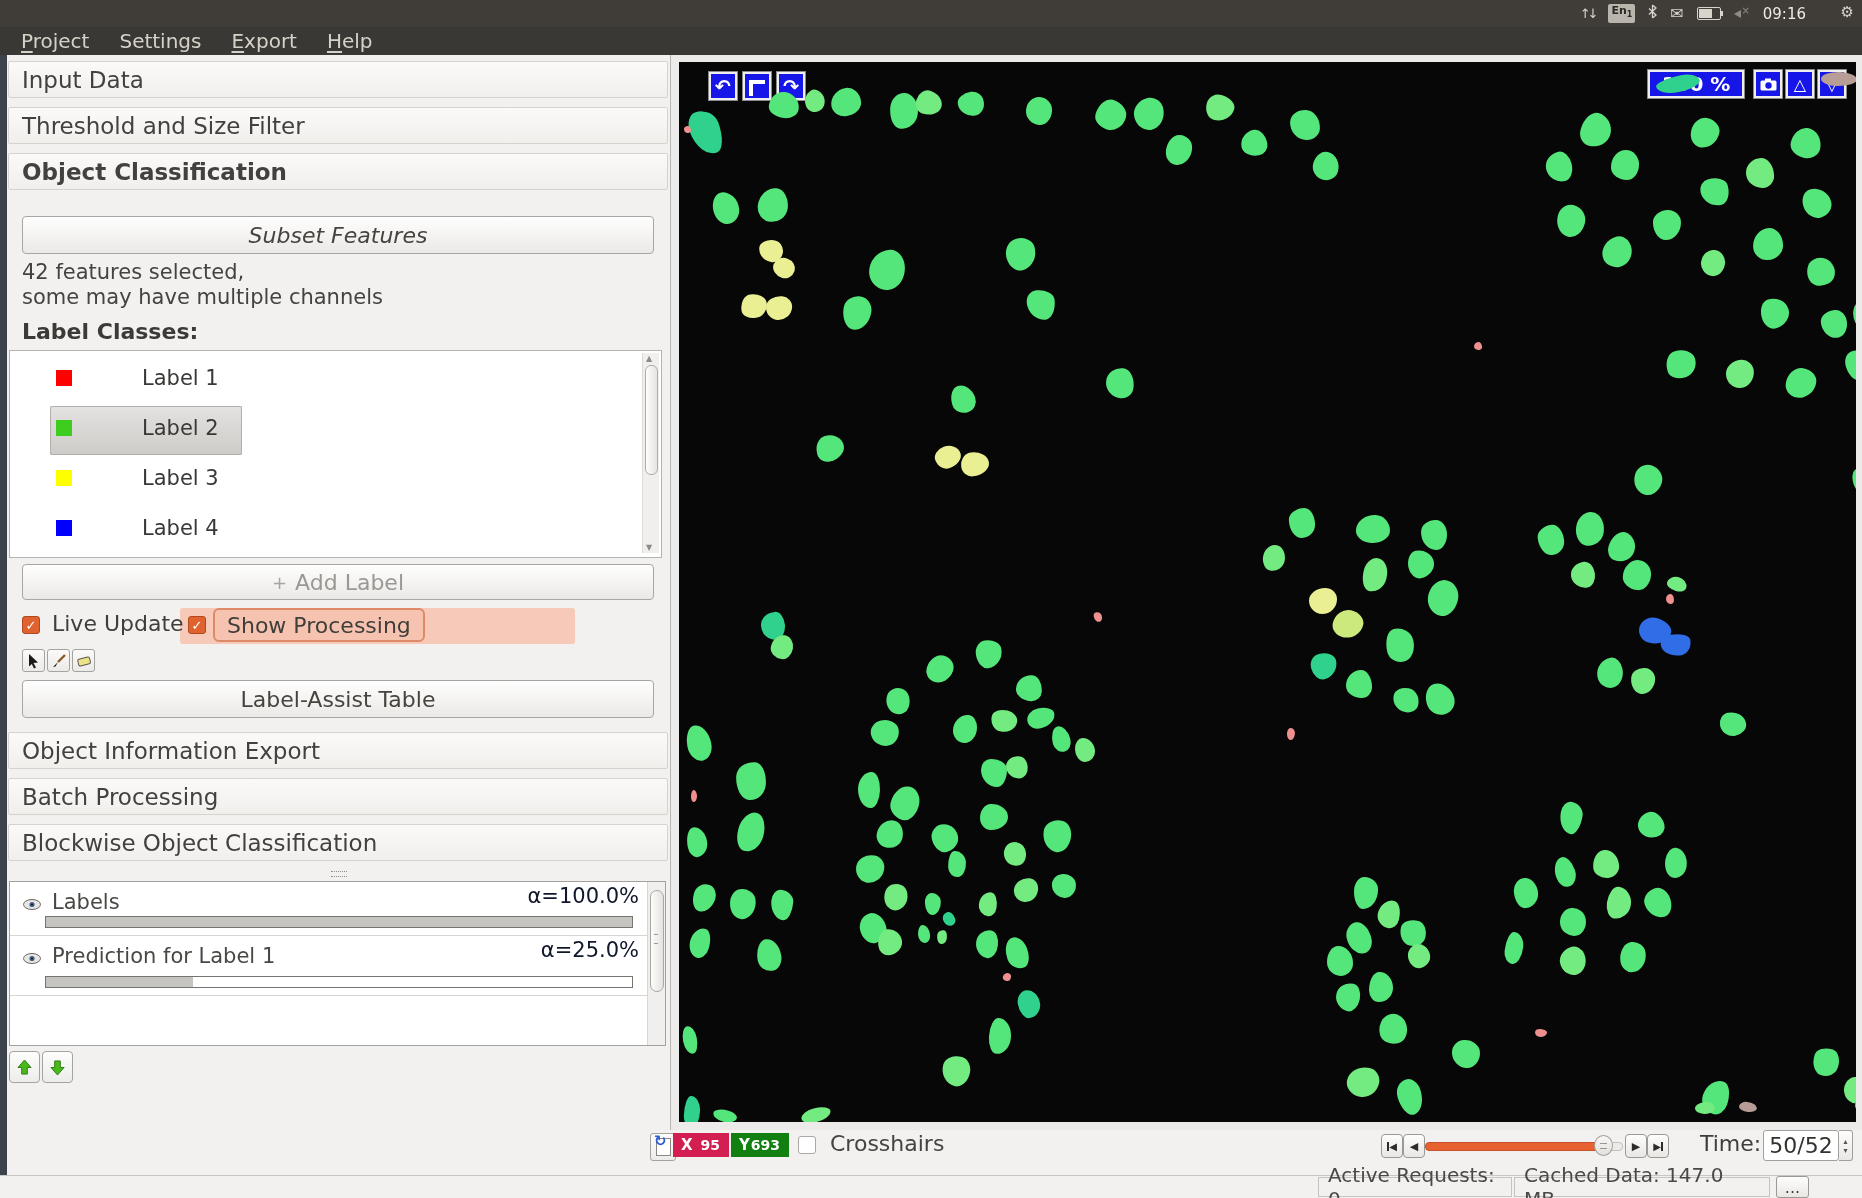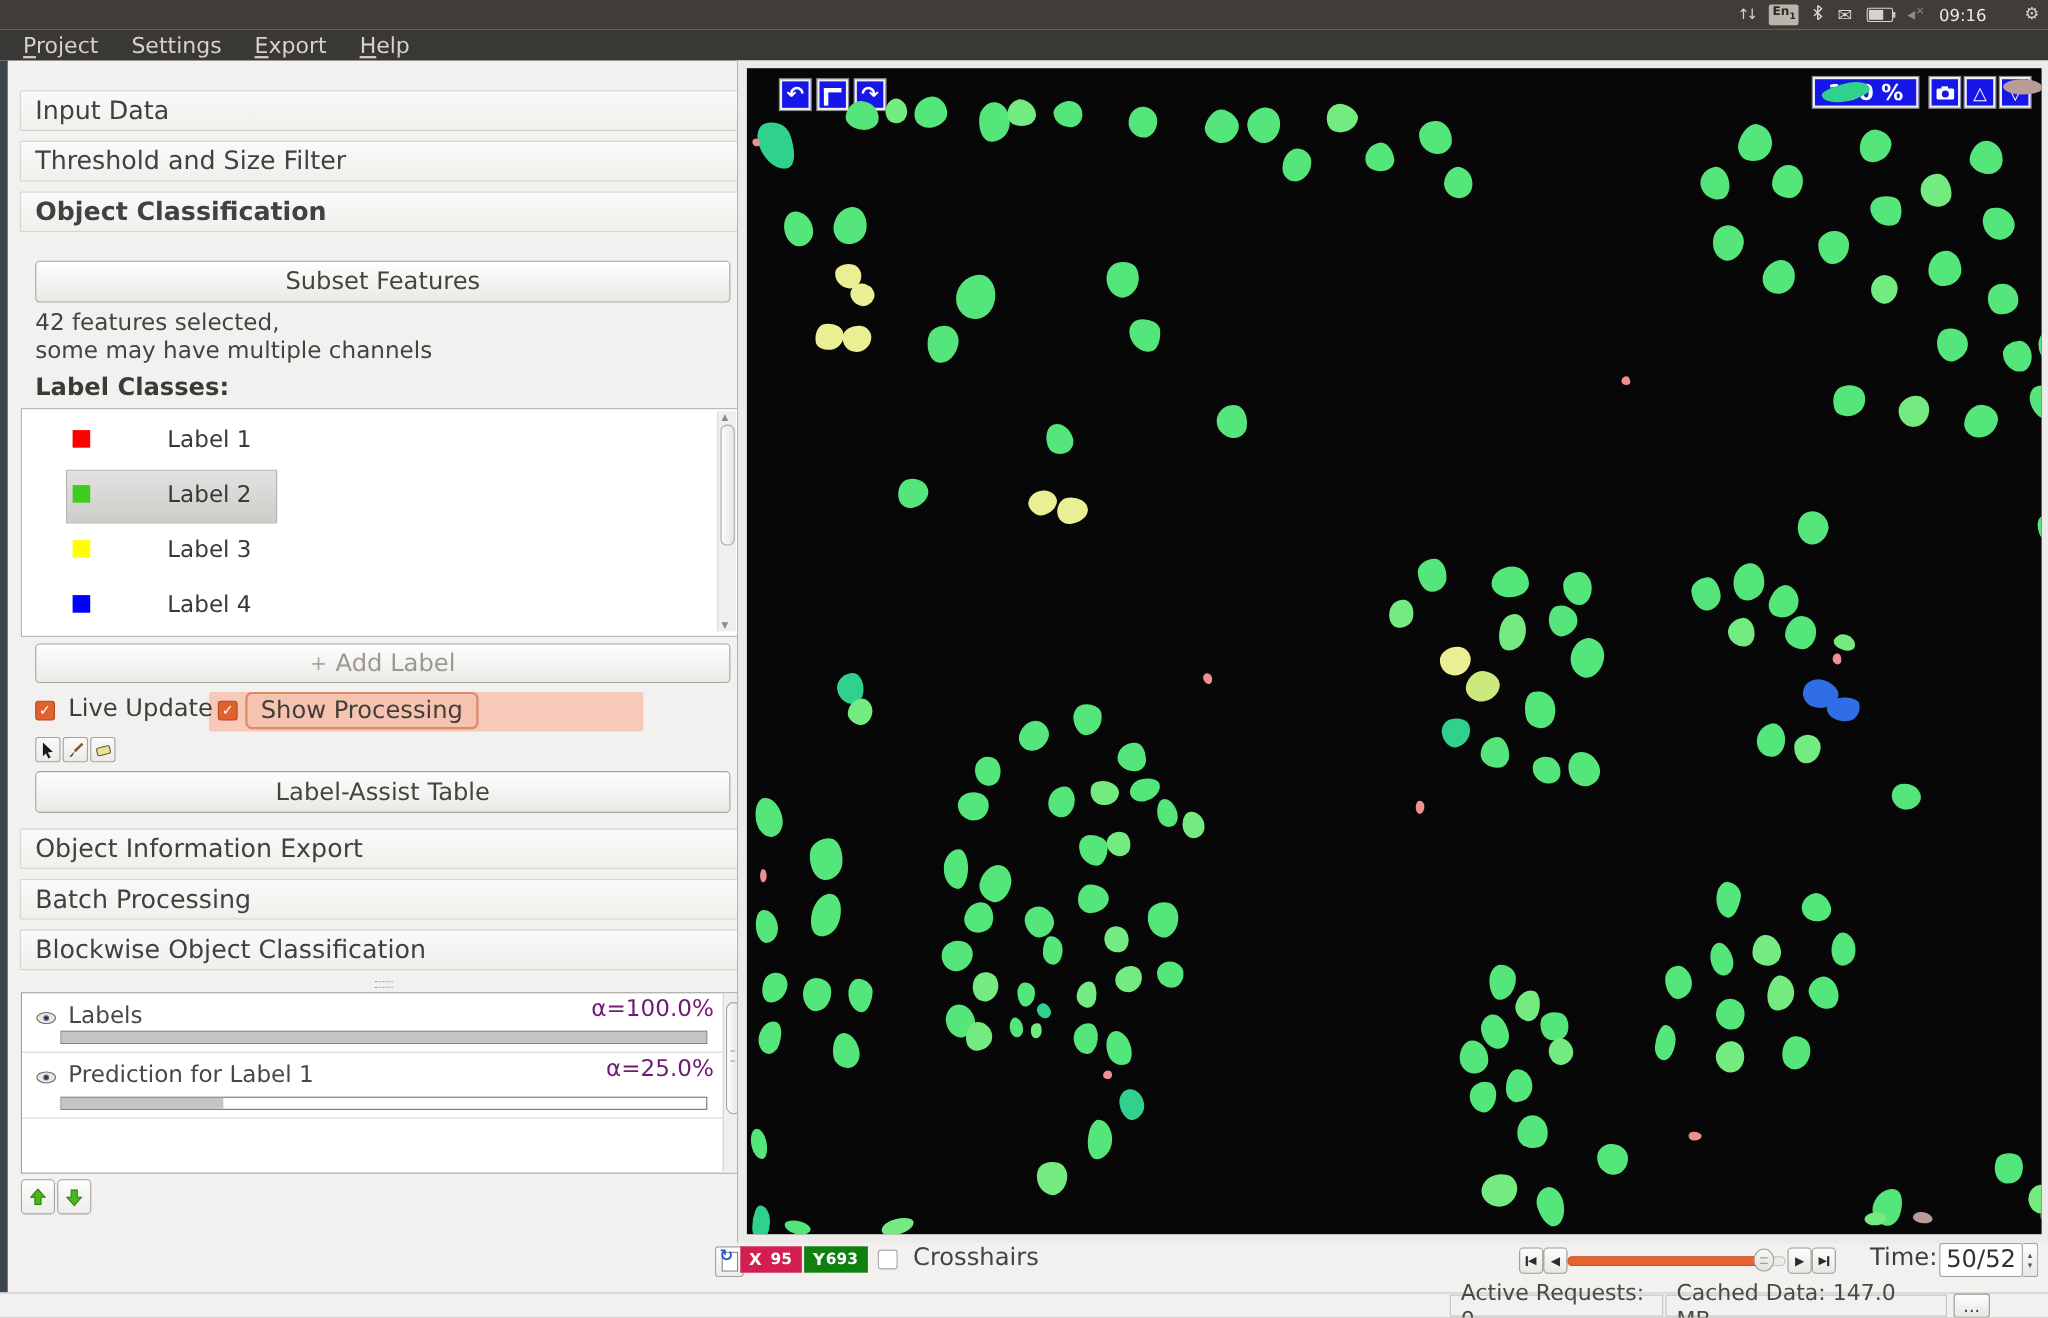--- a/index.html
+++ b/index.html
@@ -23,29 +23,29 @@
   .vol .x{position:absolute;right:0;top:-3px;font-size:10px;color:#8f8b84;}
   #tray .clock{font-size:15px;color:#eceae4;}
   .gear-glyph{position:absolute;right:8px;top:3px;font-size:15px;color:#d8d4cc;}
   
   #menubar{position:absolute;left:0;top:27px;width:1862px;height:28px;background:#3a3834;
            display:flex;align-items:center;padding-left:10px;box-sizing:border-box;}
   .menu-item{font-size:20px;color:#d6d2c9;padding:0 11px;margin-right:8px;cursor:default;}
   .menu-item u{text-underline-offset:3px;}
   
   #leftedge{position:absolute;left:0;top:55px;width:7px;height:1120px;background:#3c434d;}
-  #sidebar{position:absolute;left:17px;top:55px;width:663px;height:1120px;padding:27px 0 0 1px;box-sizing:border-box;}
+  #sidebar{position:absolute;left:7px;top:55px;width:663px;height:1120px;padding:6px 0 0 1px;box-sizing:border-box;}
   .srow{height:37px;margin:0 2px 9px 0;background:linear-gradient(#fbfaf9,#f1efec);
         border:1px solid #d5d3d0;border-radius:2px;display:flex;align-items:center;
         padding-left:13px;box-sizing:border-box;font-size:23px;color:#434140;}
   .srow.bold{font-weight:bold;}
   #expanded{margin:26px 0 14px 0;}
   .btn{background:linear-gradient(#fefefe,#ebe9e6);border:1px solid #a8a5a2;border-radius:4px;
        display:flex;align-items:center;justify-content:center;font-size:22px;color:#46443f;box-sizing:border-box;}
-  #subset-btn{height:38px;margin:0 16px 0 14px;}
+  #subset-btn{height:38px;margin:0 16px 0 14px;font-style:italic;}
   #feat-note{margin:6px 0 0 14px;font-size:21px;line-height:25px;color:#45433f;}
   #label-classes-title{margin:9px 0 0 14px;font-size:22px;font-weight:bold;color:#3c3a36;height:26px;}
   #label-list{position:relative;margin:5px 8px 0 1px;height:208px;background:#fff;
               border:1px solid #b5b3b0;box-sizing:border-box;padding-top:4px;}
   .lrow{position:relative;height:50px;margin-left:28px;}
   .lrow .hl{position:absolute;left:12px;top:1px;width:190px;height:47px;}
   .lrow.selected .hl{background:linear-gradient(#e4e2e0,#ceccc9);border:1px solid #b2b0ad;border-radius:1px;}
   .lrow .swatch{position:absolute;left:18px;top:15px;width:16px;height:16px;}
   .lrow .lname{position:absolute;left:104px;top:11px;font-size:21px;color:#3a3836;}
   #label-scroll{position:absolute;right:2px;top:2px;width:16px;height:200px;background:#f0efed;border-left:1px solid #dddbd8;}
@@ -70,21 +70,21 @@
   #la-btn{height:38px;margin:7px 16px 0 14px;}
   #splitter{height:8px;margin-top:2px;display:flex;align-items:center;justify-content:center;}
   #splitter .dots{width:16px;height:4px;border-top:1px dotted #8e8c89;border-bottom:1px dotted #8e8c89;}
   
   #layers{position:relative;margin:3px 4px 0 1px;height:165px;background:#fff;border:1px solid #a3a19e;
           box-sizing:border-box;overflow:hidden;}
   .layer-row{position:relative;box-sizing:border-box;border-bottom:1px solid #d8d6d3;}
   .layer-row.selected{background:#eceae7;}
   .layer-row .eye{position:absolute;left:12px;top:14px;}
   .layer-row .lyname{position:absolute;left:42px;top:8px;font-size:21px;color:#4a4844;}
-  .layer-row .alpha{position:absolute;right:26px;top:2px;font-size:21px;color:#701a75;}
+  .layer-row .alpha{position:absolute;right:26px;top:2px;font-size:21px;color:#0f172a;}
   .layer-row .groove{position:absolute;left:35px;right:32px;bottom:7px;height:12px;border:1px solid #76746f;
                      background:#fff;box-sizing:border-box;}
   .layer-row .groove .fill{height:100%;background:#c6c4c1;}
   #layers-scroll{position:absolute;right:0;top:0;width:17px;height:163px;background:#f0efed;border-left:1px solid #d8d6d3;}
   #layers-scroll .thumb{position:absolute;left:2px;top:8px;width:12px;height:100px;background:linear-gradient(90deg,#fdfdfc,#e4e2df);
                         border:1px solid #a9a7a4;border-radius:7px;}
   #layers-scroll .grip{position:absolute;left:6px;top:52px;width:4px;height:8px;border-top:1px solid #999;
                        border-bottom:1px solid #999;}
   #updown{display:flex;gap:2px;margin:5px 0 0 1px;}
   .udbtn{width:29px;height:30px;background:linear-gradient(#fdfdfc,#ececea);border:1px solid #a5a3a0;

